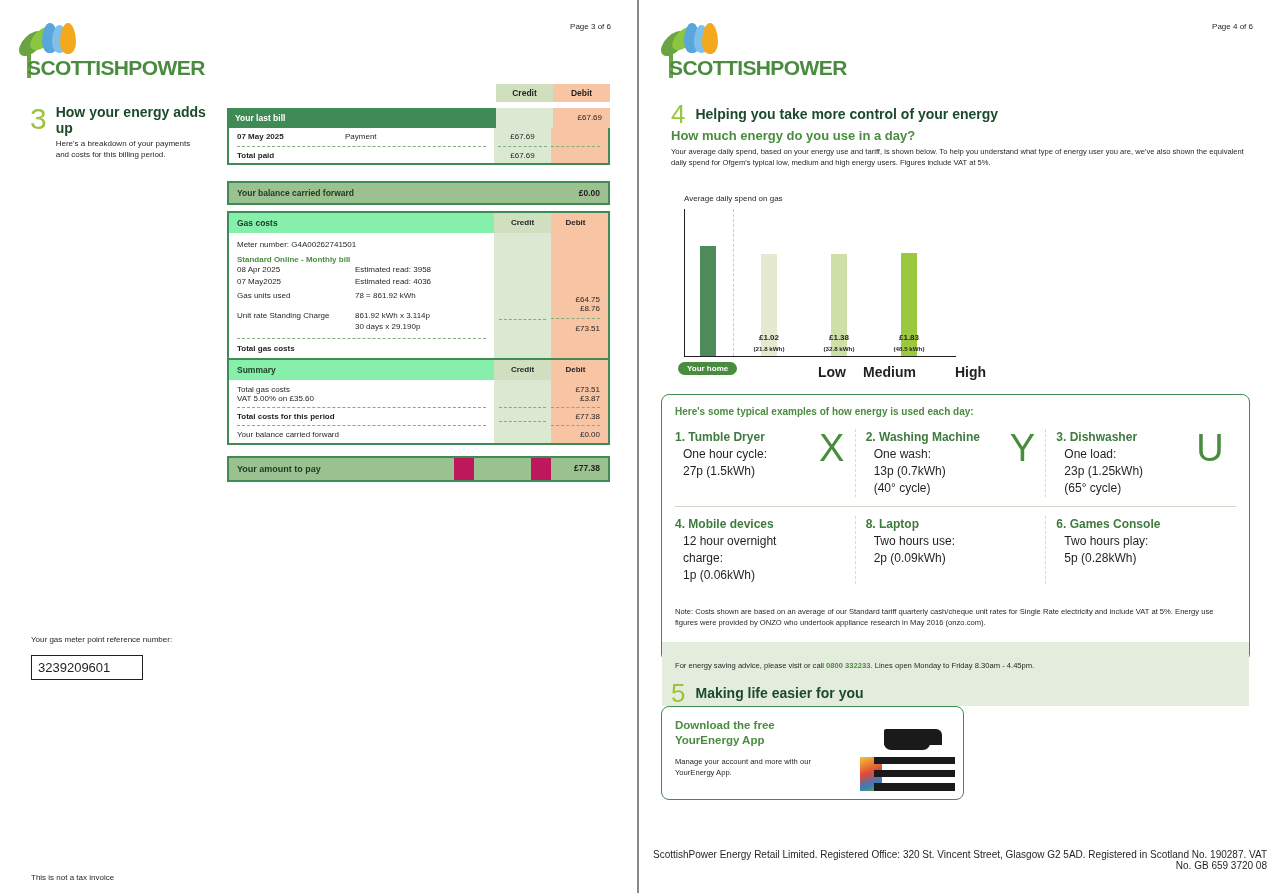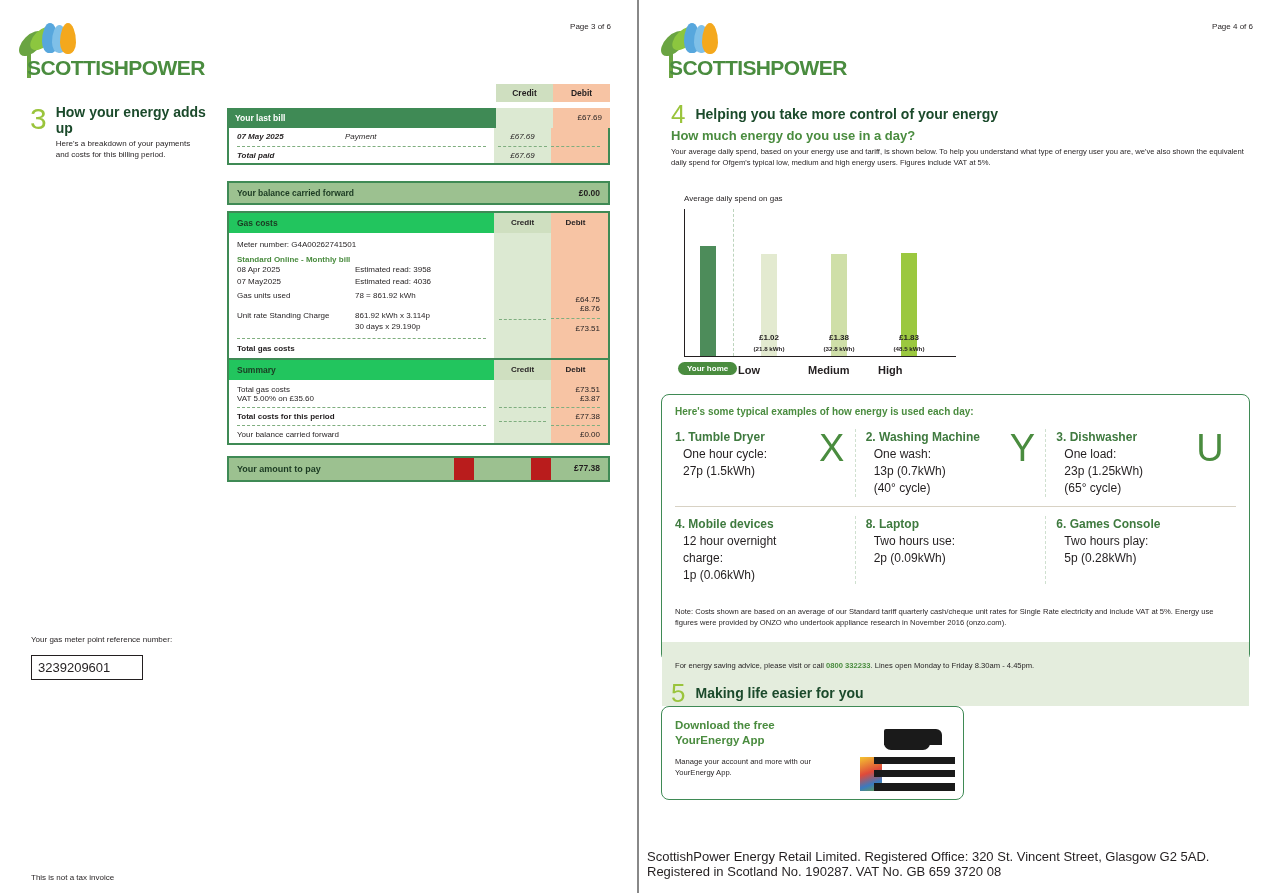--- a/index.html
+++ b/index.html
@@ -54,31 +54,31 @@
 
   .band { display: flex; }
   .band-label { flex: 1; padding: 5px 8px; font-weight: bold; font-size: 8.5px; }
   .band-c { width: 57px; text-align: center; padding: 5px 6px; }
   .band-d { width: 57px; text-align: right; padding: 5px 8px 5px 0; }
 
   .dark-band .band-label { background: #3f8a55; color: #fff; }
   .dark-band .band-c { background: #dce9d2; }
   .dark-band .band-d { background: #f7c4a4; text-align: right; }
 
-  .mid-band .band-label { background: #22c55e; color: #1b3a22; }
+  .mid-band .band-label { background: #86efac; color: #1b3a22; }
   .mid-band .band-c { background: #cfdfc0; }
   .mid-band .band-d { background: #f7c4a4; }
 
   .body-box { display: flex; border: 2px solid #3f8a55; border-top: none; }
   .body-main { flex: 1; background: #fff; padding: 6px 8px 6px 8px; }
   .body-c { width: 57px; background: #dce9d2; }
   .body-d { width: 57px; background: #f7c4a4; text-align: right;
             padding: 6px 8px 6px 0; font-size: 8px; }
 
-  .pay-strip { display: flex; border: 2px solid #3f8a55; background: #b91c1c; gap: 20px; }
+  .pay-strip { display: flex; border: 2px solid #3f8a55; background: #be185d; gap: 20px; }
   .pay-strip .band-label { background: #9cc190; color: #1b3a22; font-size: 9px; padding: 6px 8px; }
   .pay-strip .band-c { background: #9cc190; }
   .pay-strip .band-d { background: #9cc190; font-weight: bold; text-align: right; font-size: 8.5px; }
 
   .bal-strip { display: flex; border: 2px solid #3f8a55; }
   .bal-strip .band-label { background: #9cc190; color: #1b3a22; font-size: 8.5px; padding: 5px 8px; font-weight: bold; }
   .bal-strip .band-c { background: #9cc190; }
   .bal-strip .band-d { background: #9cc190; font-weight: bold; font-size: 8.5px; text-align: right; }
 
   .dash-line { border-bottom: 1px dashed #7fae7f; height: 1px; }
@@ -102,42 +102,42 @@
   .chart-wrap { position: absolute; }
   .chart-title { font-size: 8px; margin-bottom: 6px; }
   .chart-area { position: relative; width: 272px; height: 148px;
                 border-left: 1.5px solid #231f20; border-bottom: 1.5px solid #231f20; }
   .divider-dash { position: absolute; left: 48px; top: 0; bottom: 0; width: 0;
                   border-left: 1.5px dashed #bcd4bc; }
   .bar { position: absolute; bottom: 0; width: 16px; }
   .bar-lbl { position: absolute; text-align: center; width: 60px; font-size: 8px; font-weight: bold; }
   .bar-sub { position: absolute; text-align: center; width: 60px; font-size: 6.2px; font-weight: bold; }
   .axis-lbls { position: relative; width: 272px; height: 20px; margin-top: 5px; }
-  .axis-lbl { position: absolute; font-size: 11px; font-weight: bold; text-align: left; width: 60px; }
+  .axis-lbl { position: absolute; font-size: 14px; font-weight: bold; text-align: right; width: 60px; margin-left: 48px; }
   .pill { position: absolute; background: #4a8c3f; color: #fff; border-radius: 9px;
           font-size: 8px; font-weight: bold; padding: 2px 9px; }
 
   .examples-box { position: absolute; border: 1px solid #3f8a55; border-radius: 8px; }
   .ex-title { font-size: 10px; color: #4a8c3f; font-weight: bold; }
   .ex-grid { display: flex; }
   .ex-cell { flex: 1; font-size: 12px; line-height: 1.42; }
   .ex-name { color: #3f7a3f; font-weight: bold; }
   .ex-divider-v { width: 0; border-left: 1px dashed #cfe0cf; }
   .big-letter { font-size: 38px; color: #4a8c3f; font-family: "Liberation Sans", sans-serif; line-height: 1; }
 
   .advice-box { background: #e4eddd; }
   .advice-title { font-size: 11px; color: #4a8c3f; font-weight: bold; }
   .advice-txt { font-size: 7.6px; }
   .phone { color: #4a8c3f; font-weight: bold; }
 
   .app-box { position: absolute; border: 1px solid #3f8a55; border-radius: 8px; }
   .app-title { font-size: 11.5px; color: #4a8c3f; font-weight: bold; line-height: 1.3; }
   .app-txt { font-size: 7.6px; line-height: 1.4; }
 
-  .footer-line { position: absolute; font-size: 13px; }
+  .footer-line { position: absolute; font-size: 10px; text-align: right; }
 </style>
 </head>
 <body>
 
 <div class="spread">
 
   <div class="page page-left">
 
     <div class="logo" style="left:22px; top:16px;">
       <div class="logo-mark">
@@ -170,21 +170,21 @@
         <div class="col-debit">Debit</div>
       </div>
     </div>
 
     <div class="tbl" style="left:227px; top:108px; width:383px;">
       <div class="band dark-band">
         <div class="band-label">Your last bill</div>
         <div class="band-c"></div>
         <div class="band-d">£67.69</div>
       </div>
-      <div class="body-box" style="border-top:none;font-style:italic;">
+      <div class="body-box" style="border-top:none;">
         <div class="body-main" style="padding:4px 8px 3px;">
           <div class="row-flex">
             <div style="width:108px; font-weight:bold;">07 May 2025</div>
             <div style="flex:1;">Payment</div>
           </div>
           <div class="dash-line" style="margin:5px 0 4px;"></div>
           <div class="row-flex">
             <div style="font-weight:bold;">Total paid</div>
           </div>
         </div>
@@ -414,21 +414,21 @@
         <div class="ex-cell" style="padding-left:10px;">
           <div class="ex-name">6. Games Console</div>
           <div style="padding-left:8px;">
             <div>Two hours play:</div>
             <div>5p (0.28kWh)</div>
           </div>
         </div>
         <div style="width:52px;"></div>
       </div>
 
-      <div class="body-copy" style="padding:22px 13px 0; width:583px;">Note: Costs shown are based on an average of our Standard tariff quarterly cash/cheque unit rates for Single Rate electricity and include VAT at 5%. Energy use figures were provided by ONZO who undertook appliance research in November 2016 (onzo.com).</div>
+      <div class="body-copy" style="padding:22px 13px 0; width:583px;">Note: Costs shown are based on an average of our Standard tariff quarterly cash/cheque unit rates for Single Rate electricity and include VAT at 5%. Energy use figures were provided by ONZO who undertook appliance research in May 2016 (onzo.com).</div>
 
       <div class="advice-box" style="margin-top:14px; padding:12px 13px 14px; height:64px;">
         <div class="advice-txt" style="margin-top:7px;"><span>For energy saving advice, please visit  or call </span><span class="phone">0800 332233</span><span>. Lines open Monday to Friday 8.30am - 4.45pm.</span></div>
       </div>
     </div>
 
     <div style="position:absolute; left:32px; top:680px;">
       <div style="display:flex; align-items:flex-start; gap:10px;">
         <div class="sec-num" style="font-size:26px;">5</div>
         <div class="sec-title" style="padding-top:5px;">Making life easier for you</div>

